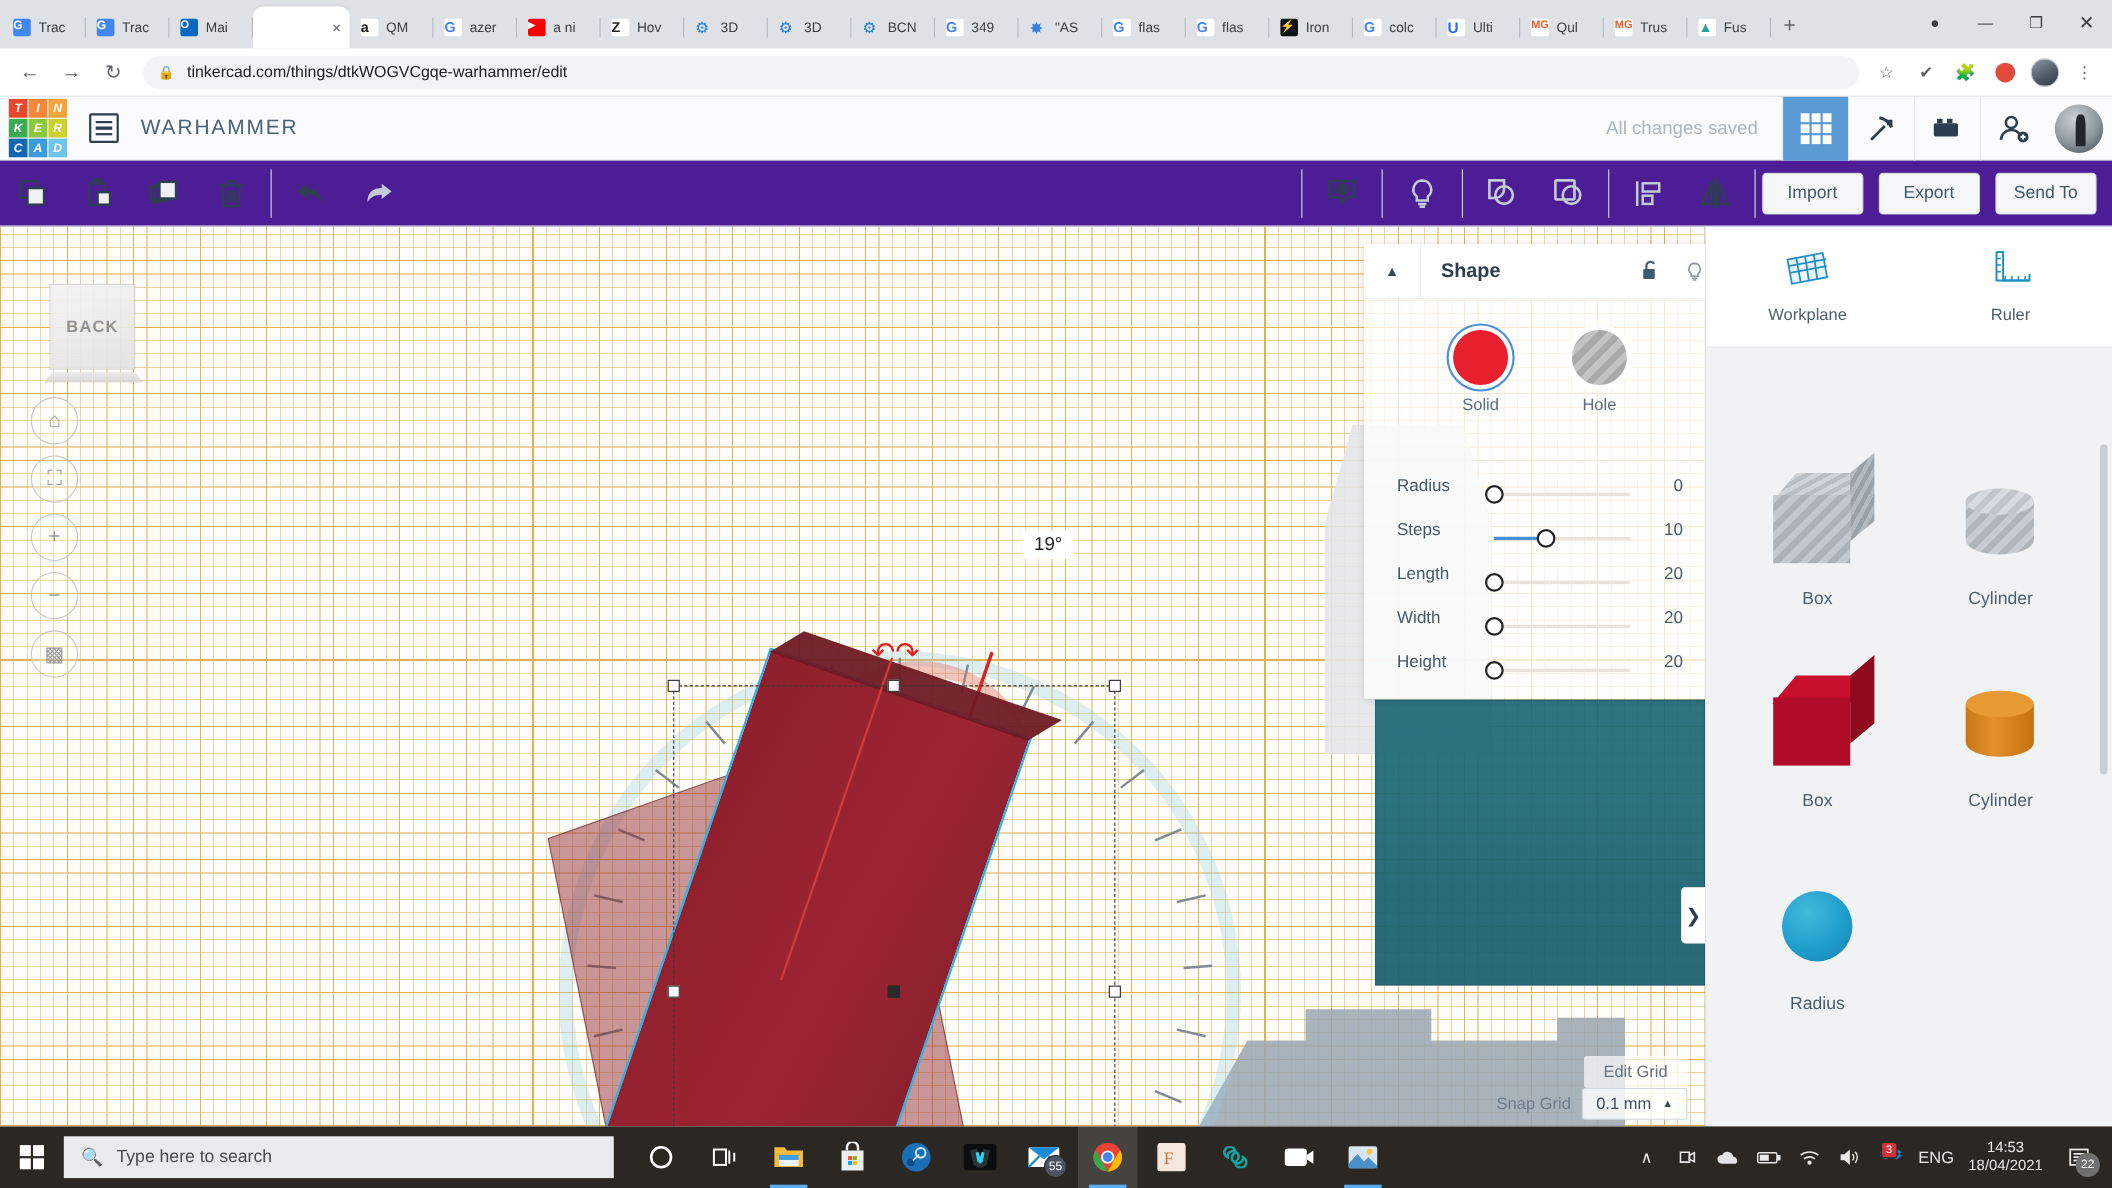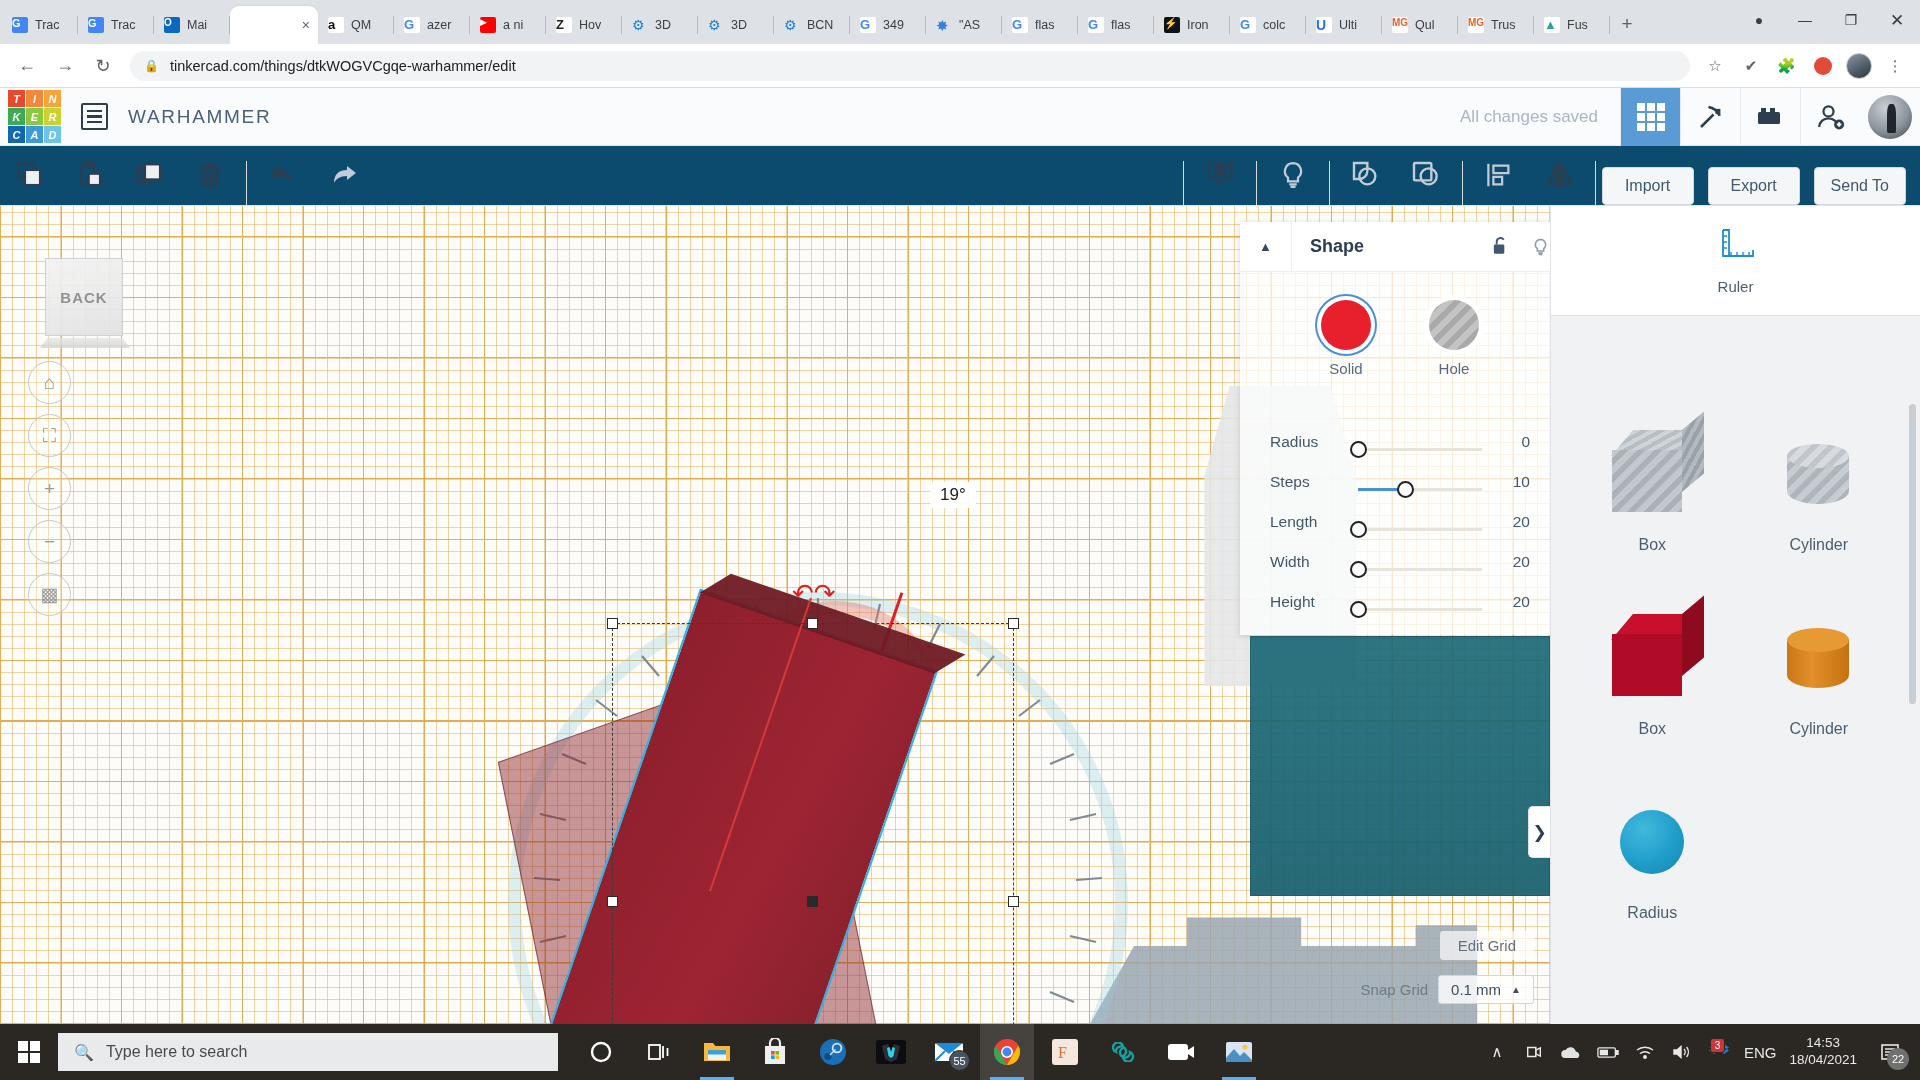--- a/index.html
+++ b/index.html
@@ -114,22 +114,22 @@
   .grid9{ display:grid; grid-template-columns:repeat(3,8px);
     grid-template-rows:repeat(3,8px); gap:2px; }
   .grid9 i{ background:#fff; display:block; }
   .avatar-img{ width:44px;height:44px;border-radius:50%;
     background:radial-gradient(circle at 40% 30%,#c9cfd4,#8d969d 55%,#3a4349);
     position:relative; overflow:hidden;}
   .avatar-img::after{content:"";position:absolute;left:44%;top:22%;width:20%;
     height:65%;background:#20262b;border-radius:35% 35% 10% 10%;}
 
   #tc-toolbar{
-    height:60px; background:#0c4a6e; border-bottom:1px solid #dfe3e7;
-    display:flex; align-items:flex-end;
+    height:60px; background:#4c1d95; border-bottom:1px solid #dfe3e7;
+    display:flex; align-items:center;
   }
   .tool{ width:60px;height:60px;display:flex;align-items:center;
     justify-content:center; color:#2d3e50; }
   .tool.dim{ color:#c2ccd6; }
   .tsep{ width:1px;height:44px;background:#d7dce1;margin:0 6px; }
   .tspace{ flex:1; }
   .txtbtn{ height:38px; min-width:92px; padding:0 16px;
     border:1px solid #d2d8de; border-radius:4px; background:#f4f6f8;
     display:flex; align-items:center; justify-content:center;
     font-size:16px; color:#42586e; margin-right:14px; }
@@ -204,22 +204,22 @@
     box-shadow:inset 0 0 0 1px rgba(0,0,0,.15); opacity:.93; }
   #grey-model{ position:absolute; right:20px; bottom:0; width:440px;
     height:130px; background:#9aa6b2; opacity:.85;
     clip-path:polygon(10% 40%,22% 40%,22% 18%,48% 18%,48% 40%,74% 40%,
       74% 24%,88% 24%,88% 100%,0 100%); }
   #grey-model2{ position:absolute; right:180px; top:180px; width:180px;
     height:300px; background:#e3e5e7; opacity:.9;
     clip-path:polygon(22% 0,78% 0,92% 30%,92% 100%,8% 100%,8% 30%); }
 
   
-  #grid-ctrls{ position:absolute; right:16px; bottom:20px;
-    display:flex; flex-direction:column; align-items:flex-end; gap:15px; }
+  #grid-ctrls{ position:absolute; right:16px; bottom:6px;
+    display:flex; flex-direction:column; align-items:flex-end; gap:0; }
   #edit-grid{ background:rgba(255,255,255,.68); padding:6px 18px;
     font-size:15px; color:#64727f; border-radius:3px; }
   #snap-row{ display:flex; align-items:center; gap:10px; }
   #snap-label{ font-size:15px; color:#6d7b88; }
   #snap-val{ background:rgba(255,255,255,.82); border:1px solid #cfd6dc;
     border-radius:3px; padding:5px 12px; font-size:15px; color:#3e4e5e;
     display:flex; align-items:center; gap:10px; }
 
   
   #shape-panel{ position:absolute; left:1240px; top:16px; width:320px;
@@ -782,20 +782,30 @@
       </div>
     </div>
   </div>
 
   <div id="drawer-handle">❯</div>
 
   <div id="rpanel">
     <div id="rp-tools">
       <div class="rp-tool">
         <span>
+          <svg width="44" height="36" viewBox="0 0 44 36" fill="none" stroke="#1f8fc9" stroke-width="1.6">
+            <path d="M4 10 L36 4 L40 26 L8 32 Z" fill="#eaf6fc"></path>
+            <path d="M12 8.5 L16 30.8M20 7 L23.5 29.5M28 5.6 L31 28"></path>
+            <path d="M5 16 L39.2 9.6M6 22 L39.7 16"></path>
+          </svg>
+        </span>
+        <span class="lbl">Workplane</span>
+      </div>
+      <div class="rp-tool">
+        <span>
           <svg width="42" height="36" viewBox="0 0 42 36" fill="none" stroke="#1f8fc9" stroke-width="1.8">
             <path d="M8 3 v26 h30"></path>
               <path d="M8 3 h6 v26 h24 v-6"></path>
             <path d="M8 9h4M8 15h4M8 21h4M16 29v-4M22 29v-4M28 29v-4M34 29v-4" stroke-width="1.4"></path>
           </svg>
         </span>
         <span class="lbl">Ruler</span>
       </div>
     </div>
 

